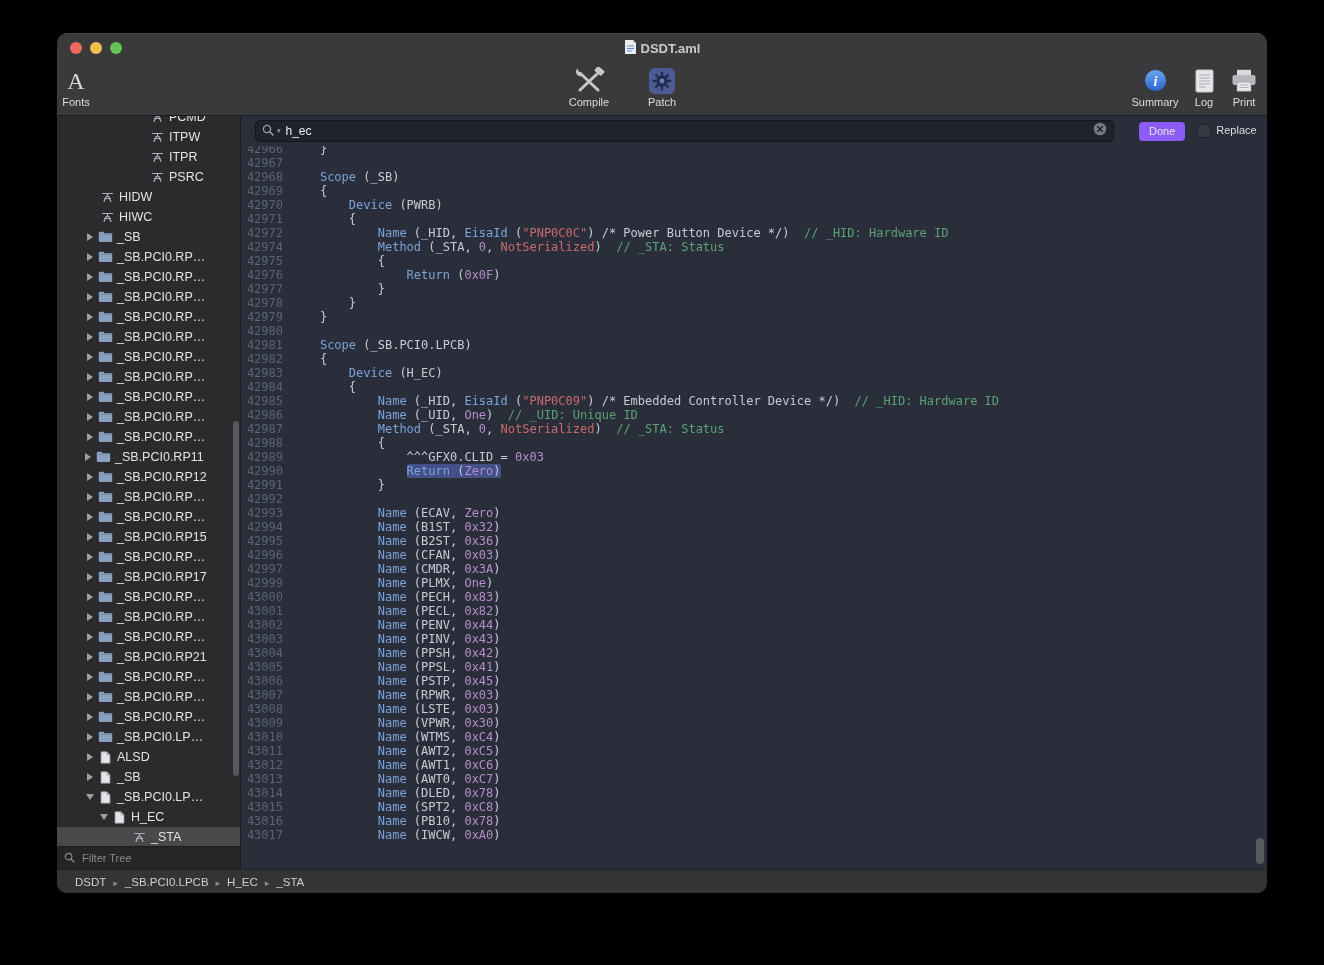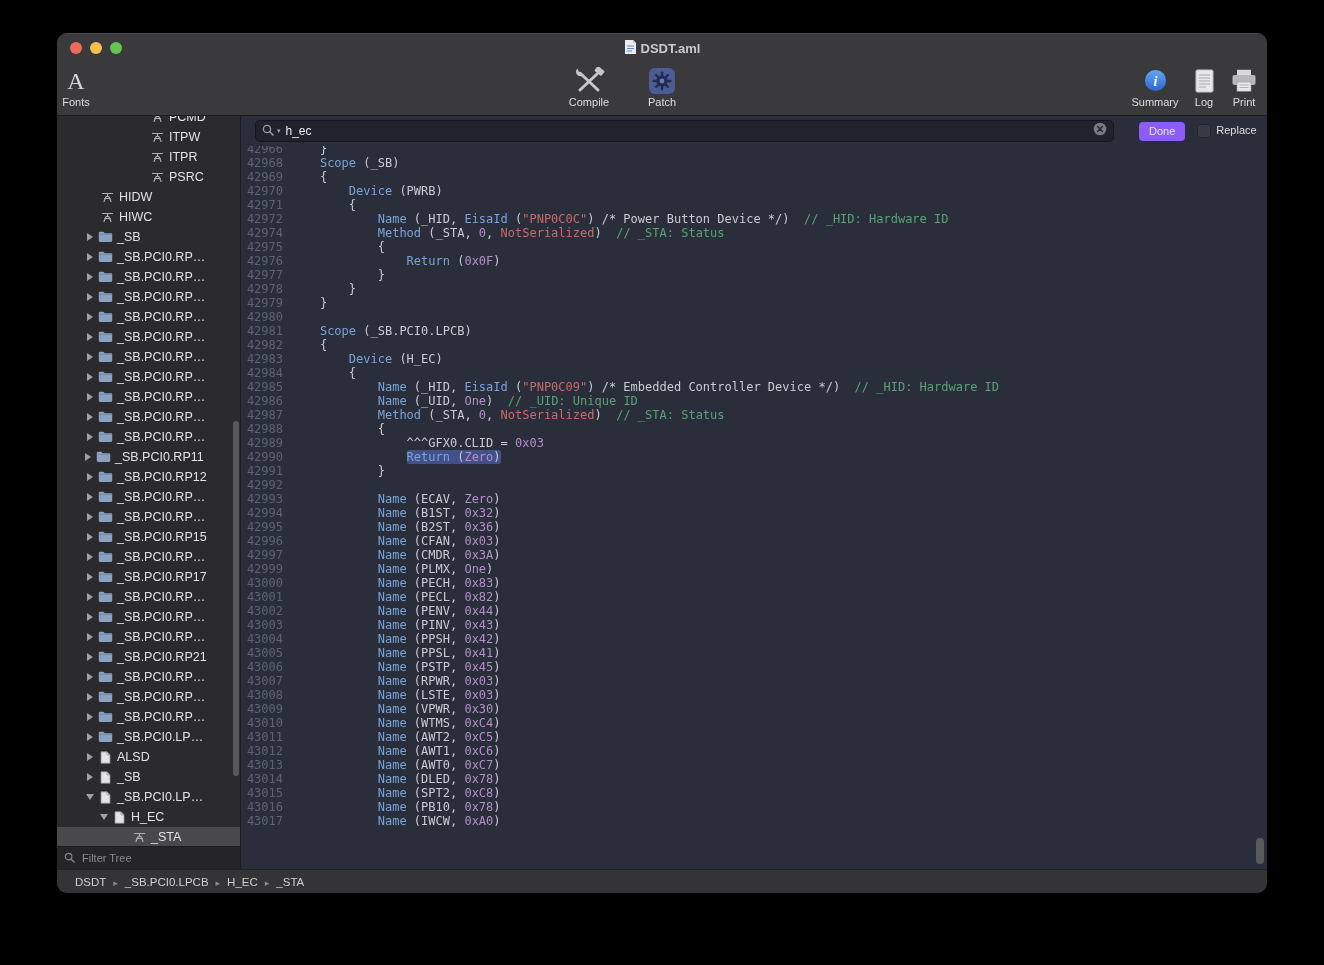--- a/index.html
+++ b/index.html
@@ -558,20 +558,21 @@
           </div>
           <div class="donebtn">Done</div>
           <div class="repl">
             <span class="cbox"></span>
             <span class="rlbl">Replace</span>
           </div>
         </div>
         <div class="codewrap">
           <div class="code-lines">
               <div class="line"><span class="ln">42966</span><span class="lt">    <span class="tok-p">}</span></span></div>
+              <div class="line"><span class="ln">42967</span><span class="lt">    </span></div>
               <div class="line"><span class="ln">42968</span><span class="lt">    <span class="tok-k">Scope</span><span class="tok-p"> (_SB)</span></span></div>
               <div class="line"><span class="ln">42969</span><span class="lt">    <span class="tok-p">{</span></span></div>
               <div class="line"><span class="ln">42970</span><span class="lt">        <span class="tok-k">Device</span><span class="tok-p"> (PWRB)</span></span></div>
               <div class="line"><span class="ln">42971</span><span class="lt">        <span class="tok-p">{</span></span></div>
               <div class="line"><span class="ln">42972</span><span class="lt">            <span class="tok-k">Name</span><span class="tok-p"> (_HID, </span><span class="tok-k">EisaId</span><span class="tok-p"> (</span><span class="tok-s">"PNP0C0C"</span><span class="tok-p">) /* Power Button Device */)  </span><span class="tok-c">// _HID: Hardware ID</span></span></div>
               <div class="line"><span class="ln">42974</span><span class="lt">            <span class="tok-k">Method</span><span class="tok-p"> (_STA, </span><span class="tok-n">0</span><span class="tok-p">, </span><span class="tok-r">NotSerialized</span><span class="tok-p">)  </span><span class="tok-c">// _STA: Status</span></span></div>
               <div class="line"><span class="ln">42975</span><span class="lt">            <span class="tok-p">{</span></span></div>
               <div class="line"><span class="ln">42976</span><span class="lt">                <span class="tok-k">Return</span><span class="tok-p"> (</span><span class="tok-n">0x0F</span><span class="tok-p">)</span></span></div>
               <div class="line"><span class="ln">42977</span><span class="lt">            <span class="tok-p">}</span></span></div>
               <div class="line"><span class="ln">42978</span><span class="lt">        <span class="tok-p">}</span></span></div>

